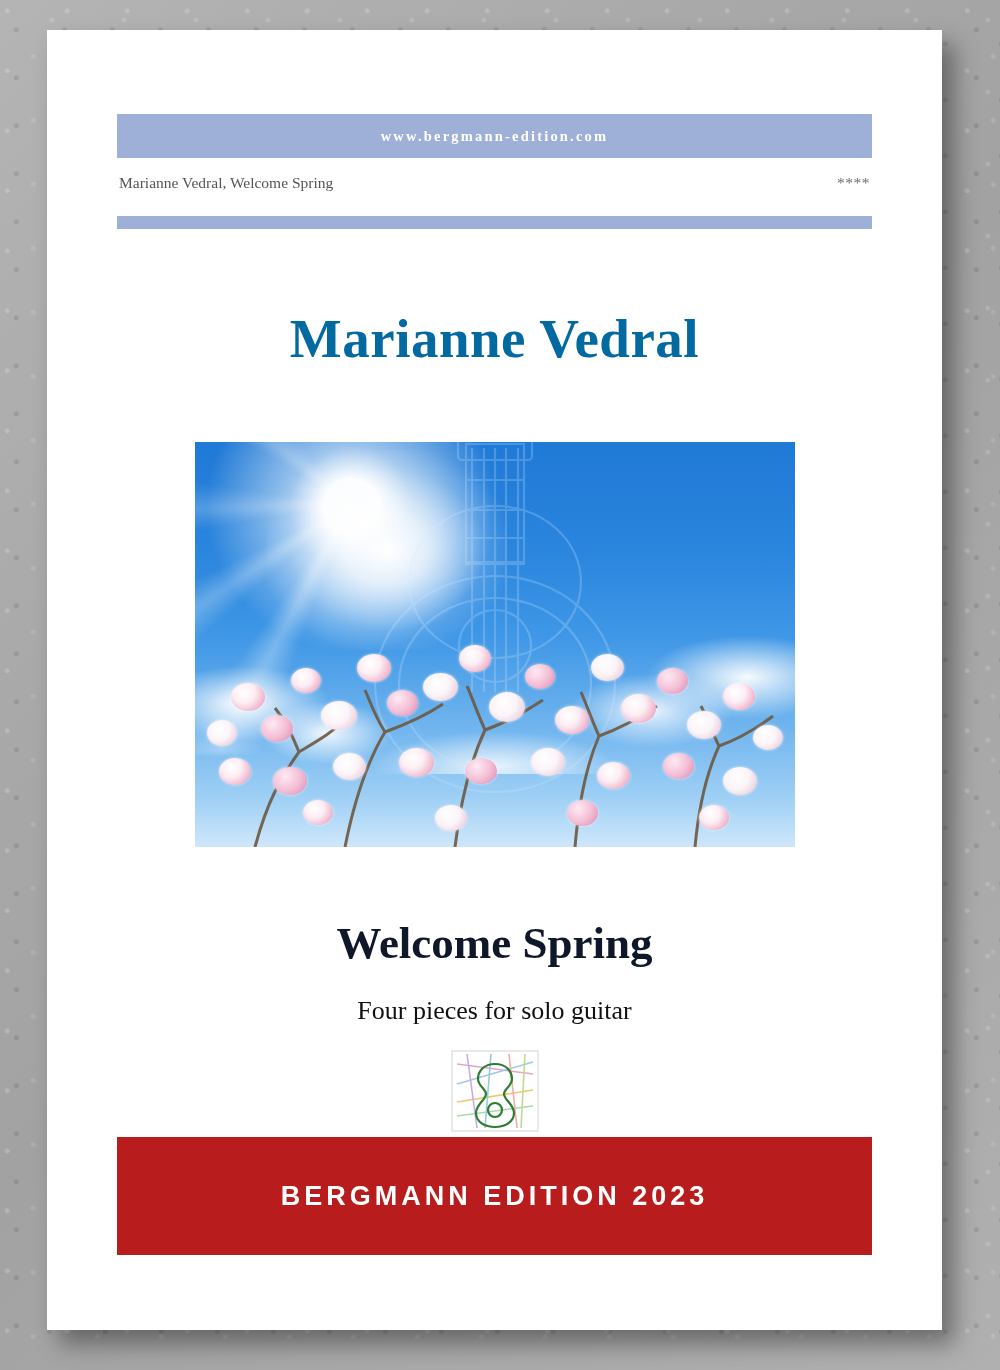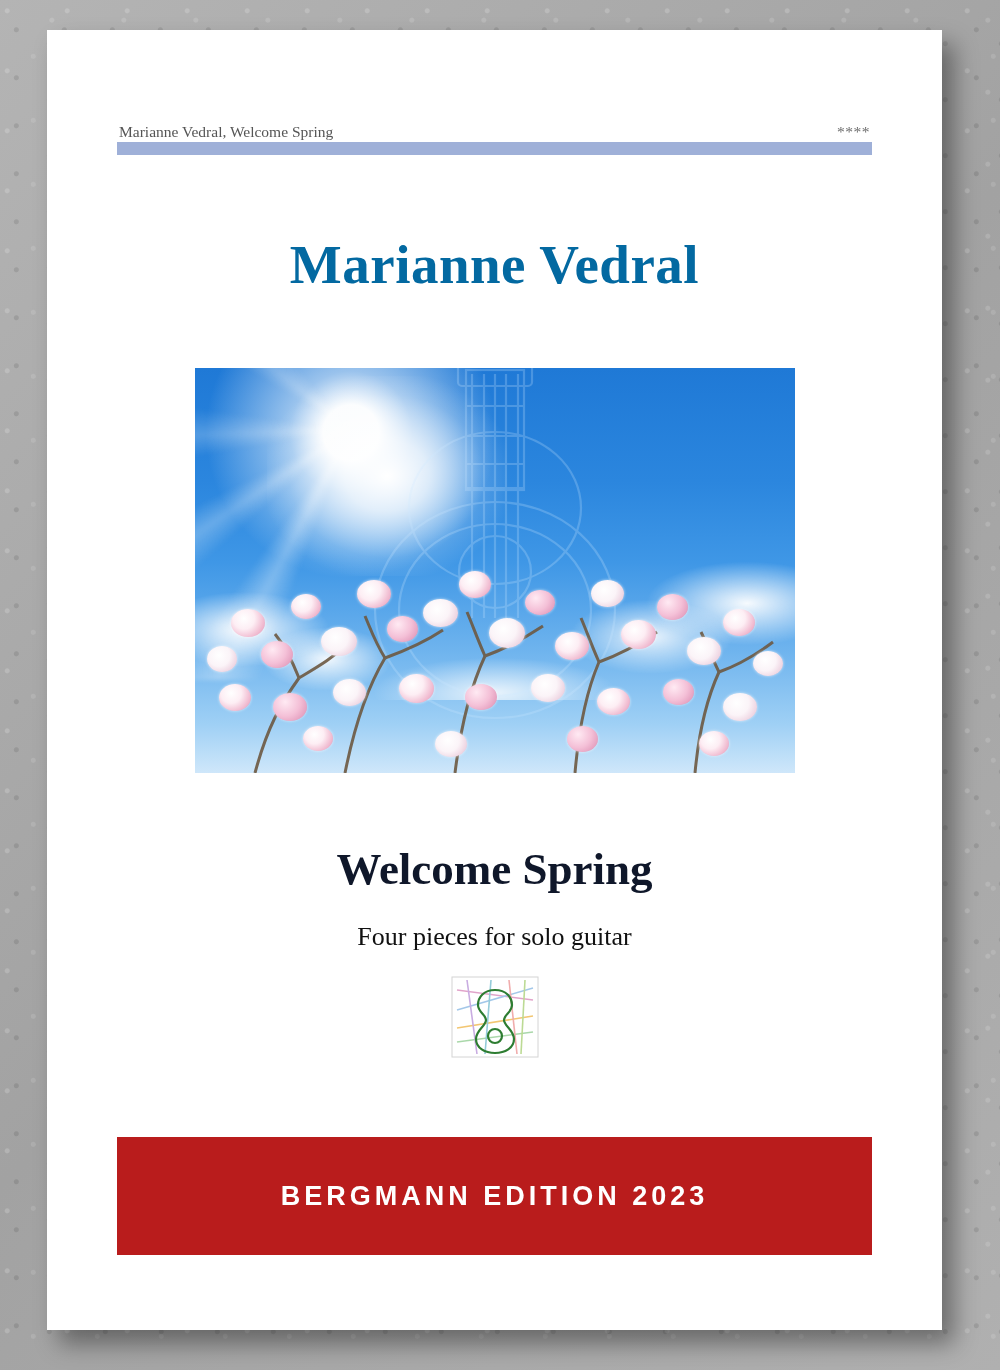--- a/index.html
+++ b/index.html
@@ -58,23 +58,23 @@
   .band-top .url {
     color: #ffffff;
     font-family: "Liberation Serif", serif;
     font-size: 14.5px;
     font-weight: bold;
     letter-spacing: 2.2px;
   }
   .header-line {
     height: 26px;
     display: flex;
-    align-items: flex-end;
+    align-items: flex-start;
     justify-content: space-between;
-    padding: 1px 2px;
+    padding: 16px 2px;
   }
   .header-line .left {
     font-family: "Liberation Serif", serif;
     font-size: 15.5px;
     color: #555555;
   }
   .header-line .right {
     font-family: "Liberation Serif", serif;
     font-size: 15.5px;
     color: #6b6b6b;
@@ -221,20 +221,23 @@
   }
 </style>
 </head>
 <body>
 
 <div class="bg-texture"></div>
 
 <div class="page">
   <div class="inner">
 
+    <div class="band band-top">
+      <span class="url">www.bergmann-edition.com</span>
+    </div>
 
     <div class="header-line">
       <span class="left">Marianne Vedral, Welcome Spring</span>
       <span class="right">****</span>
     </div>
 
     <div class="band band-thin"></div>
 
     <div class="composer">Marianne Vedral</div>
 

